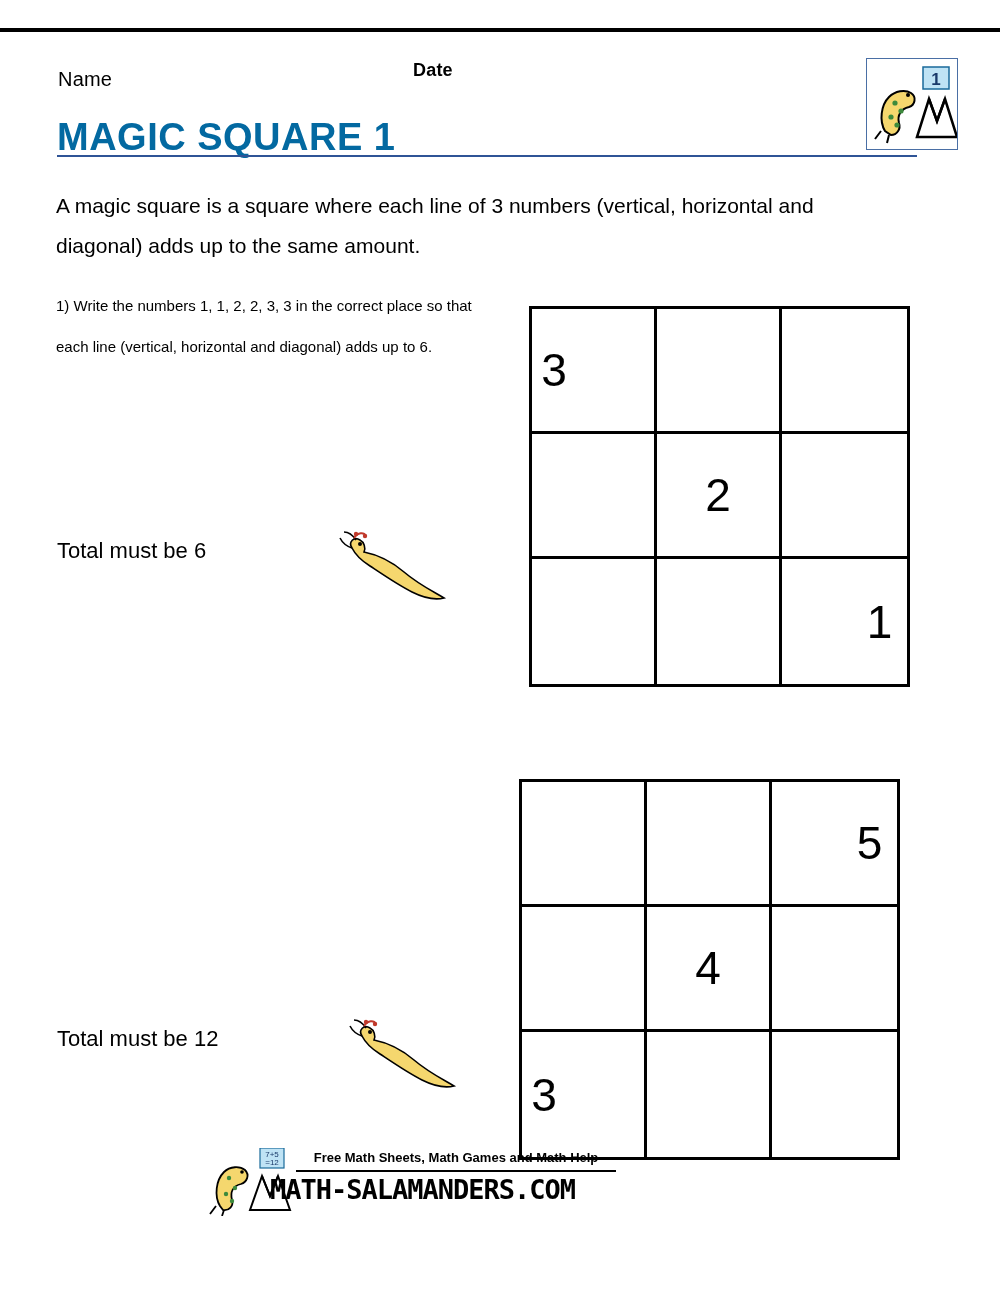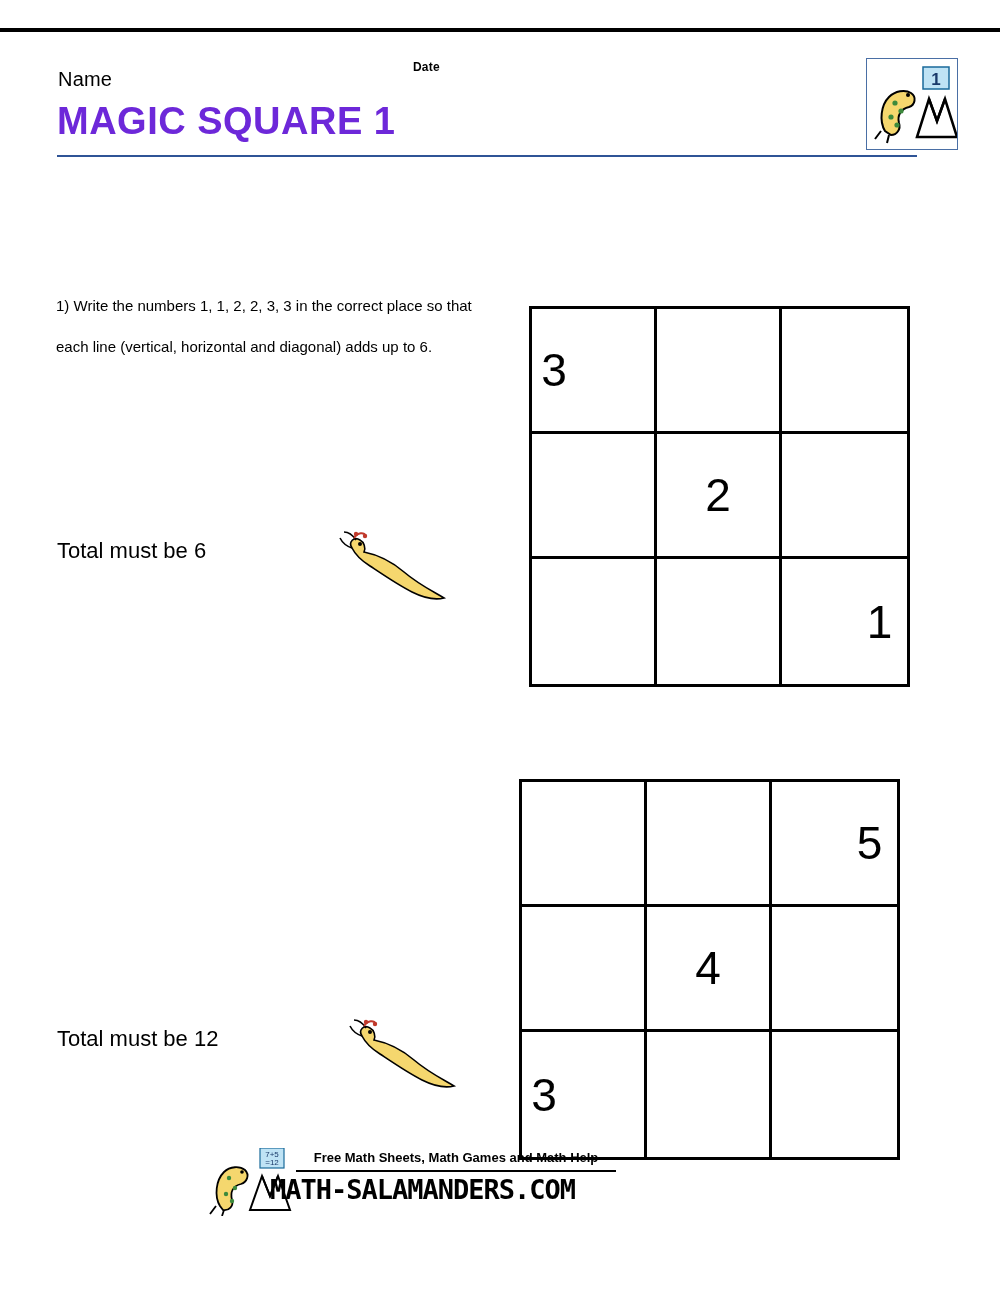--- a/index.html
+++ b/index.html
@@ -35,31 +35,31 @@
     top: 60px;
     font-size: 20px;
     font-weight: normal;
     letter-spacing: 0.2px;
     margin-top: 8px;
   }
   .date-label {
     position: absolute;
     left: 413px;
     top: 60px;
-    font-size: 12px;
+    font-size: 18px;
     font-weight: bold;
     letter-spacing: 0.2px;
   }
   .title {
     position: absolute;
     left: 57px;
-    top: 100px;
+    top: 116px;
     font-size: 38px;
     font-weight: bold;
-    color: #6d28d9;
+    color: #0369a1;
     letter-spacing: 0.5px;
   }
   .title-rule {
     position: absolute;
     left: 57px;
     top: 155px;
     width: 860px;
     height: 2px;
     background: #2f5496;
   }
@@ -231,20 +231,21 @@
       <path d="M18 72 C12 62 14 46 22 38 C28 32 38 30 44 34 C50 38 48 46 42 48 C34 50 30 56 32 64 C34 70 30 76 24 76 Z" fill="#f5d76e" stroke="#000000" stroke-width="2"></path>
       <circle cx="28" cy="44" r="2.6" fill="#3c8a3c"></circle>
       <circle cx="34" cy="52" r="2.6" fill="#3c8a3c"></circle>
       <circle cx="24" cy="58" r="2.6" fill="#3c8a3c"></circle>
       <circle cx="30" cy="66" r="2.6" fill="#3c8a3c"></circle>
       <circle cx="41" cy="36" r="2" fill="#000000"></circle>
       <path d="M14 72 L8 80 M22 76 L20 84" stroke="#000000" stroke-width="2" fill="none"></path>
     </svg>
   </div>
 
+  <div class="intro">A magic square is a square where each line of 3 numbers (vertical, horizontal and diagonal) adds up to the same amount.</div>
 
   <div class="q-block q1">1) Write the numbers 1, 1, 2, 2, 3, 3 in the correct place so that each line (vertical, horizontal and diagonal)  adds up to 6.</div>
   <div class="total t1">Total must be 6</div>
 
   <svg class="lizard lz1" viewBox="0 0 110 80">
     <path d="M14 18 C10 12 16 6 22 10 C26 12 28 18 26 22 C36 24 52 30 66 42 C80 54 96 62 106 68 C98 70 86 68 74 62 C60 55 44 44 32 36 C24 31 18 26 14 18 Z" fill="#f5d76e" stroke="#000000" stroke-width="1.6"></path>
     <path d="M14 18 C8 16 4 12 2 8 M18 10 C14 4 10 2 6 2" stroke="#000000" stroke-width="1.6" fill="none"></path>
     <circle cx="22" cy="14" r="2" fill="#000000"></circle>
     <path d="M16 8 C20 2 26 2 28 6" stroke="#c0392b" stroke-width="2" fill="none"></path>
     <circle cx="27" cy="6" r="2.2" fill="#c0392b"></circle>

